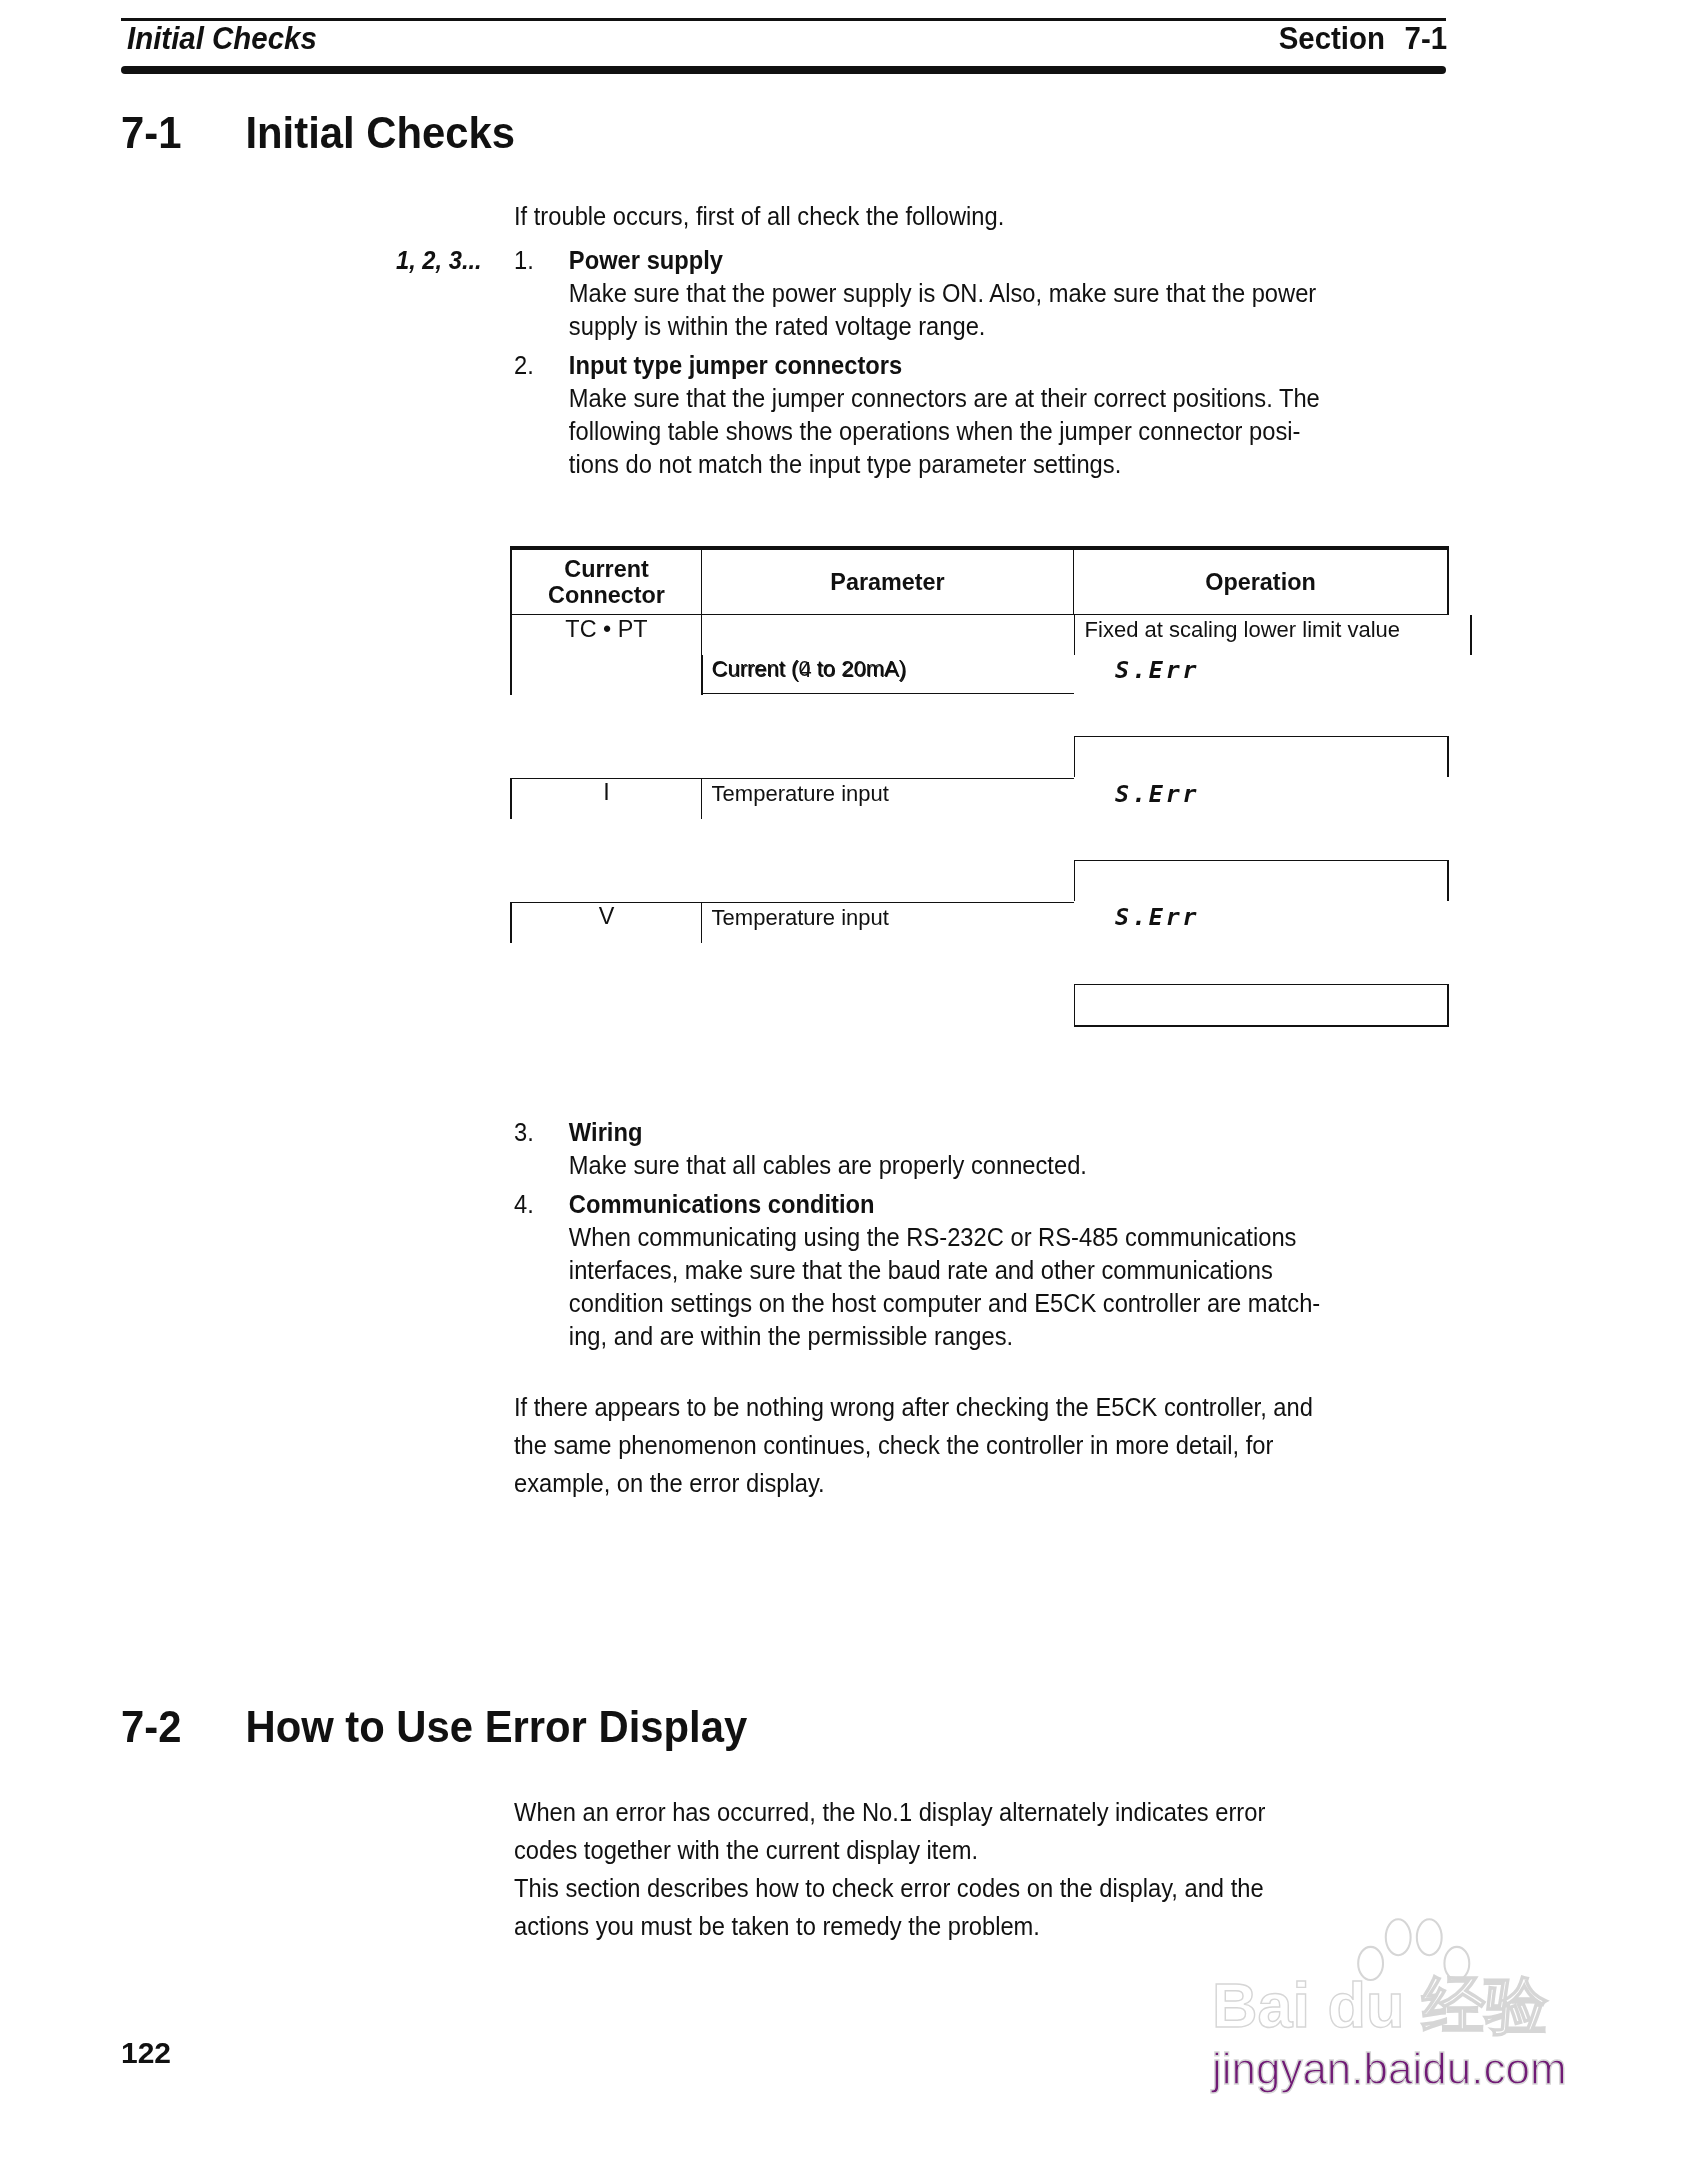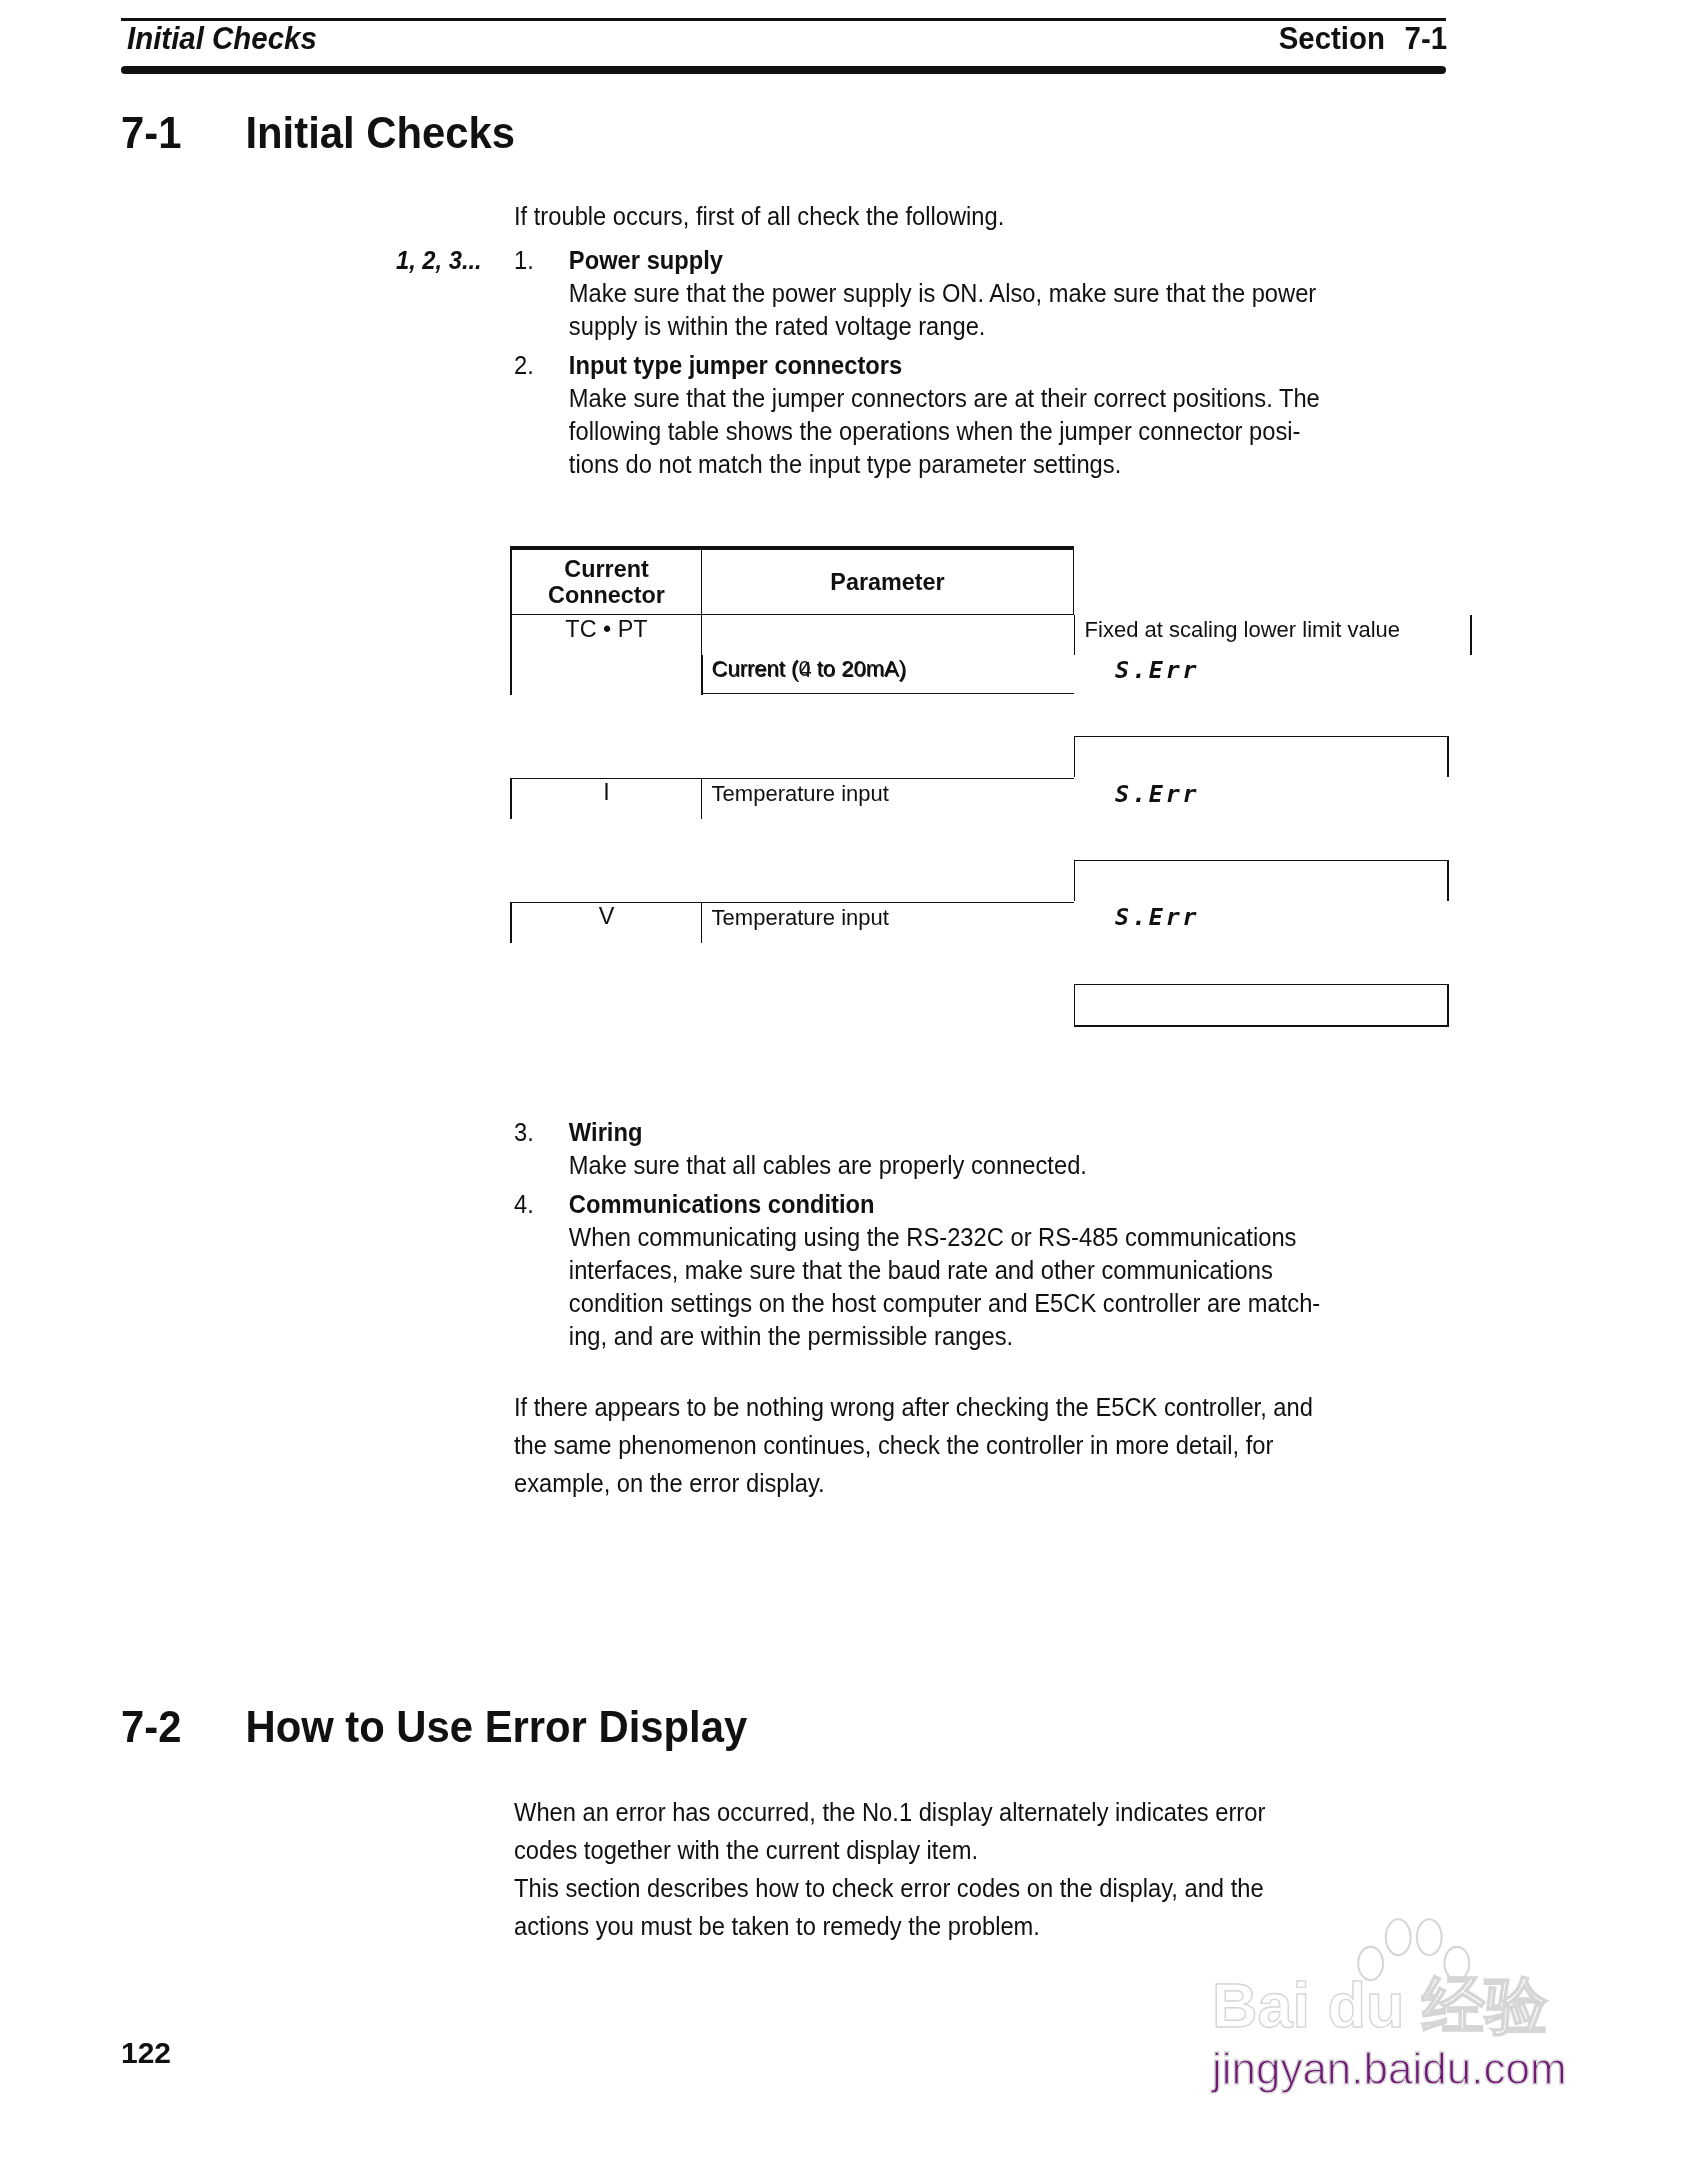--- a/index.html
+++ b/index.html
@@ -65,20 +65,21 @@
 
 <div class="abs tbl">
 
   <div class="cell th" style="left:0; top:0; width:192px; height:69px; border-top:4.1px solid #111; border-left:2.8px solid #111; border-right:0.7px solid #111; border-bottom:1.4px solid #111;">
     <div>
         <div>Current</div>
         <div>Connector</div>
       </div>
   </div>
   <div class="cell th" style="left:192px; top:0; width:372px; height:69px; border-top:4.1px solid #111; border-right:0.7px solid #111; border-bottom:1.4px solid #111;">Parameter</div>
+  <div class="cell th" style="left:564px; top:0; width:375px; height:69px; border-top:4.1px solid #111; border-right:2.8px solid #111; border-bottom:1.4px solid #111;">Operation</div>
 
   <div class="cell td" style="left:0; top:69px; width:192px; height:80px; border-left:2.8px solid #111; border-right:0.7px solid #111; text-align:center; padding-top:1.4px; font-size:23.4px;">TC • PT</div>
   <div class="cell td" style="left:192px; top:72px; width:372px; height:40px; border-bottom:1.4px solid #111; padding:1.4px 0 0 9.6px;margin-top:36px;">Current (0 to 20mA)</div>
   <div class="cell td" style="left:192px; top:109px; width:372px; height:40px; border-left:0.7px solid #111; padding:1.4px 0 0 9.6px;">Current (4 to 20mA)</div>
   <div class="cell td" style="left:564px; top:69px; width:398px; height:40px; border-left:0.7px solid #111; border-right:2.8px solid #111; padding:1.4px 0 0 9.6px; white-space:nowrap;">Fixed at scaling lower limit value</div>
   <div class="cell seg" style="left:605px; top:110px;">S.Err</div>
 
   <div class="cell" style="left:564px; top:190px; width:375px; height:41px; border-top:1.4px solid #111; border-left:0.7px solid #111; border-right:2.8px solid #111;"></div>
 
   <div class="cell td" style="left:0; top:232px; width:192px; height:41px; border-top:1.4px solid #111; border-left:2.8px solid #111; border-right:0.7px solid #111; text-align:center; font-size:23.4px;">I</div>

